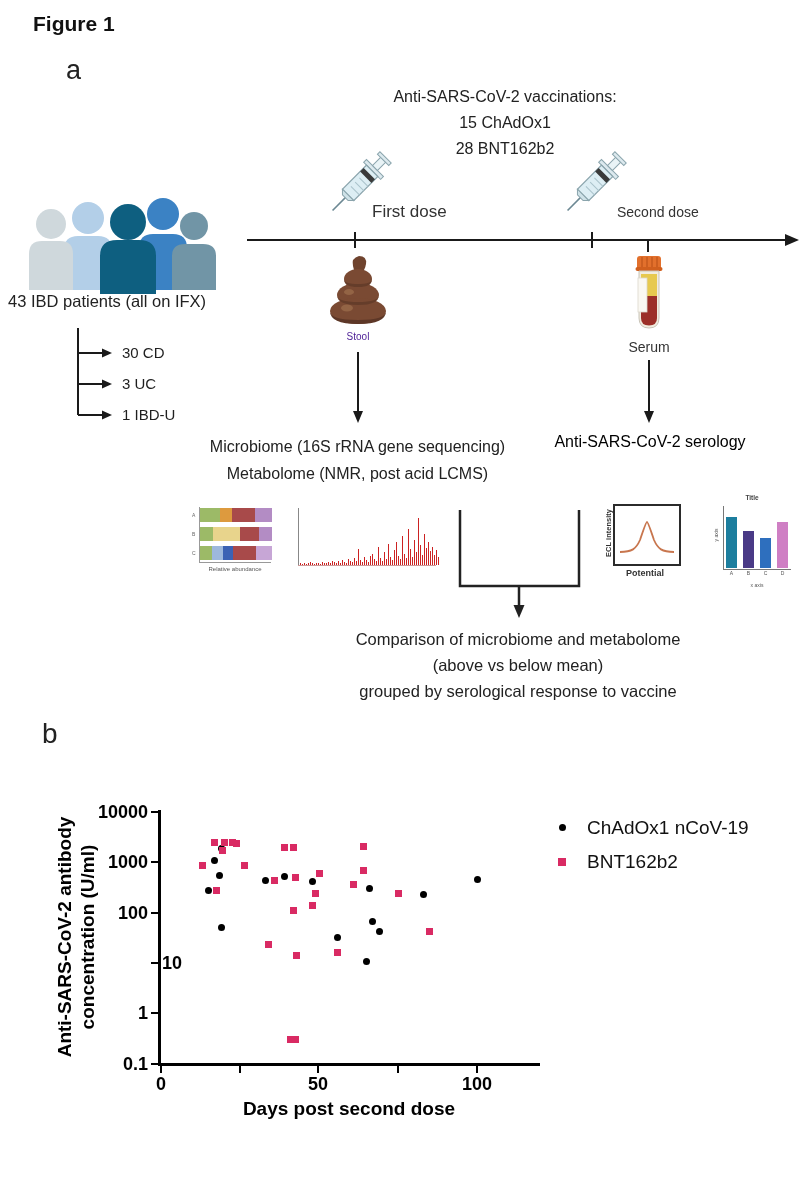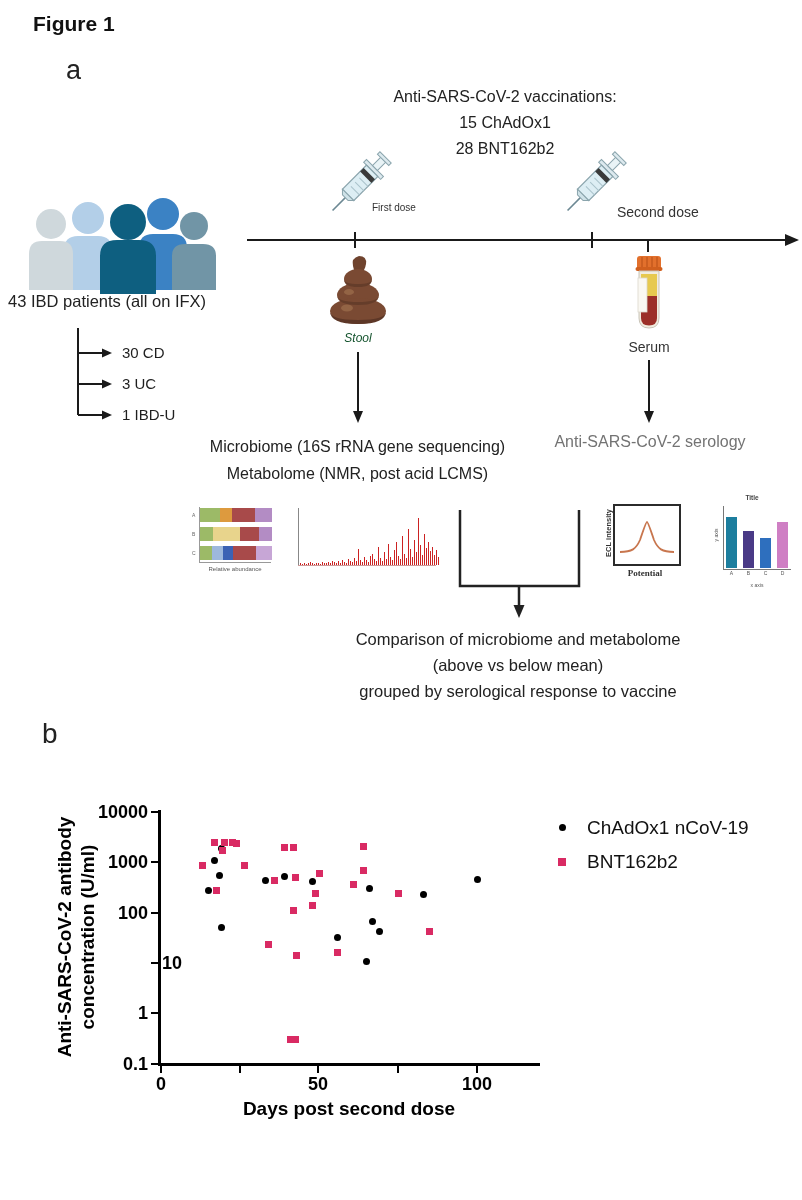--- a/index.html
+++ b/index.html
@@ -65,21 +65,21 @@
       <rect x="30" y="24" width="16" height="5" fill="#3a3a3a"></rect>
       <line x1="34" y1="34" x2="46" y2="34" stroke="#a9c2ca" stroke-width="1"></line>
       <line x1="34" y1="40" x2="46" y2="40" stroke="#a9c2ca" stroke-width="1"></line>
       <line x1="34" y1="46" x2="46" y2="46" stroke="#a9c2ca" stroke-width="1"></line>
       <rect x="34.5" y="4" width="7" height="12" fill="#e9f3f6" stroke="#8aa4ac" stroke-width="1"></rect>
       <rect x="30" y="1" width="16" height="3.5" fill="#dce9ee" stroke="#8aa4ac" stroke-width="1"></rect>
       <path d="M30,54 L46,54 L42,58 L34,58 Z" fill="#cfe2e8" stroke="#8aa4ac" stroke-width="1"></path>
     </g>
   </svg>
 
-  <div class="abs" style="left:372px;top:202px;font-size:10px;color:#333;">First dose</div>
+  <div class="abs" style="left:372px;top:202px;font-size:17px;color:#333;">First dose</div>
   <div class="abs" style="left:617px;top:204px;font-size:14px;color:#333;">Second dose</div>
 
   <svg class="abs" style="left:245px;top:225px;" width="555" height="34" viewBox="0 0 555 34">
     <line x1="2" y1="15" x2="540" y2="15" stroke="#1a1a1a" stroke-width="2"></line>
     <polygon points="540,9 554,15 540,21" fill="#1a1a1a"></polygon>
     <line x1="110" y1="7" x2="110" y2="23" stroke="#1a1a1a" stroke-width="2"></line>
     <line x1="347" y1="7" x2="347" y2="23" stroke="#1a1a1a" stroke-width="2"></line>
     <line x1="403" y1="15" x2="403" y2="27" stroke="#1a1a1a" stroke-width="2"></line>
   </svg>
 
@@ -125,21 +125,21 @@
     <path d="M30,16 Q28,8 36,6 Q44,6 43,14 Q42,20 38,24 L32,24 Z" fill="#6f432e"></path>
     <ellipse cx="35" cy="29" rx="14" ry="10" fill="#7a4a33"></ellipse>
     <ellipse cx="35" cy="45" rx="21" ry="12" fill="#7a4a33"></ellipse>
     <ellipse cx="35" cy="61" rx="28" ry="13" fill="#7a4a33"></ellipse>
     <path d="M7,61 Q7,74 35,74 Q63,74 63,61 Q63,70 35,70 Q7,70 7,61 Z" fill="#5d3727"></path>
     <path d="M14,45 Q14,55 35,55 Q56,55 56,45 Q56,52 35,52 Q14,52 14,45 Z" fill="#5d3727" opacity="0.7"></path>
     <path d="M21,29 Q21,37 35,37 Q49,37 49,29 Q49,34 35,34 Q21,34 21,29 Z" fill="#5d3727" opacity="0.7"></path>
     <ellipse cx="26" cy="42" rx="5" ry="3" fill="#9a6a4a" opacity="0.8"></ellipse>
     <ellipse cx="24" cy="58" rx="6" ry="3.5" fill="#9a6a4a" opacity="0.8"></ellipse>
   </svg>
-  <div class="abs ctr" style="left:328px;top:331px;width:60px;font-size:12px;color:#14532d;font-style:italic;">Stool</div>
+  <div class="abs ctr" style="left:328px;top:331px;width:60px;font-size:10px;color:#4c1d95;">Stool</div>
 
   <svg class="abs" style="left:630px;top:254px;" width="38" height="80" viewBox="0 0 38 80">
     <rect x="7" y="2" width="24" height="15" rx="3" fill="#e2702c"></rect>
     <rect x="5.5" y="13" width="27" height="4" rx="2" fill="#d05f1e"></rect>
     <line x1="12" y1="3" x2="12" y2="13" stroke="#c55a1e" stroke-width="1.5"></line>
     <line x1="17" y1="3" x2="17" y2="13" stroke="#c55a1e" stroke-width="1.5"></line>
     <line x1="22" y1="3" x2="22" y2="13" stroke="#c55a1e" stroke-width="1.5"></line>
     <line x1="27" y1="3" x2="27" y2="13" stroke="#c55a1e" stroke-width="1.5"></line>
     <path d="M9,17 H29 V64 Q29,74 19,74 Q9,74 9,64 Z" fill="#f1ecdf" stroke="#c9c4b8" stroke-width="1"></path>
     <path d="M11,20 H27 V42 H11 Z" fill="#e7c94f"></path>
@@ -154,21 +154,21 @@
   </svg>
   <svg class="abs" style="left:641px;top:360px;" width="16" height="64" viewBox="0 0 16 64">
     <line x1="8" y1="0" x2="8" y2="52" stroke="#1a1a1a" stroke-width="2"></line>
     <polygon points="3,51 13,51 8,63" fill="#1a1a1a"></polygon>
   </svg>
 
   <div class="abs ctr" style="left:150px;top:433px;width:415px;font-size:16px;line-height:27px;color:#222;">
     <div>Microbiome (16S rRNA gene sequencing)</div>
     <div>Metabolome (NMR, post acid LCMS)</div>
   </div>
-  <div class="abs ctr" style="left:525px;top:433px;width:250px;font-size:16px;color:#737373;">Anti-SARS-CoV-2 serology</div>
+  <div class="abs ctr" style="left:525px;top:433px;width:250px;font-size:16px;color:#000000;">Anti-SARS-CoV-2 serology</div>
 
   <div class="abs" style="left:190px;top:505px;width:90px;height:72px;">
     <div class="abs" style="left:9px;top:2px;width:1px;height:55px;background:#999;"></div>
     <div class="abs" style="left:9px;top:57px;width:72px;height:1px;background:#999;"></div>
     <div id="abundance-rows" class="abs" style="left:2px;top:3px;width:80px;">
         <div class="thumb-row">
           <span class="rl">A</span>
           <div class="segs">
             <div style="width: 28%; background: rgb(156, 186, 103);"></div>
             <div style="width: 16%; background: rgb(221, 154, 62);"></div>
@@ -282,21 +282,21 @@
     <polygon points="61.5,97 72.5,97 67,110" fill="#222"></polygon>
   </svg>
 
   <div class="abs" style="left:595px;top:500px;width:100px;height:85px;">
     <div class="abs b" style="left:-17px;top:28px;width:62px;height:10px;font-size:7.5px;color:#333;text-align:center;transform:rotate(-90deg);">ECL intensity</div>
     <div class="abs" style="left:18px;top:4px;width:64px;height:58px;border:2px solid #2b2b2b;background:#fff;">
       <svg width="64" height="58" viewBox="0 0 64 58">
         <path d="M5,46 C17,46 21,43 25,34 C29,22 31,16 32,16 C33,16 35,22 39,34 C43,43 47,46 59,46" fill="none" stroke="#c8764e" stroke-width="1.8"></path>
       </svg>
     </div>
-    <div class="abs ctr b" style="left:14px;top:68px;width:72px;font-size:9px;color:#333;font-family:Liberation Serif, serif;">Potential</div>
+    <div class="abs ctr b" style="left:14px;top:68px;width:72px;font-size:9px;color:#333;">Potential</div>
   </div>
 
   <div class="abs" style="left:702px;top:492px;width:100px;height:100px;">
     <div class="abs ctr b" style="left:10px;top:2px;width:80px;font-size:6.5px;color:#444;">Title</div>
     <div class="abs" style="left:-6px;top:40px;width:40px;font-size:5px;color:#555;text-align:center;transform:rotate(-90deg);">y axis</div>
     <div class="abs" style="left:21px;top:14px;width:1px;height:64px;background:#777;"></div>
     <div id="mini-bars">
         <div style="width: 11px; height: 51px; background: rgb(29, 126, 158);"></div>
         <div style="width: 11px; height: 37px; background: rgb(74, 58, 134);"></div>
         <div style="width: 11px; height: 30px; background: rgb(46, 111, 190);"></div>

